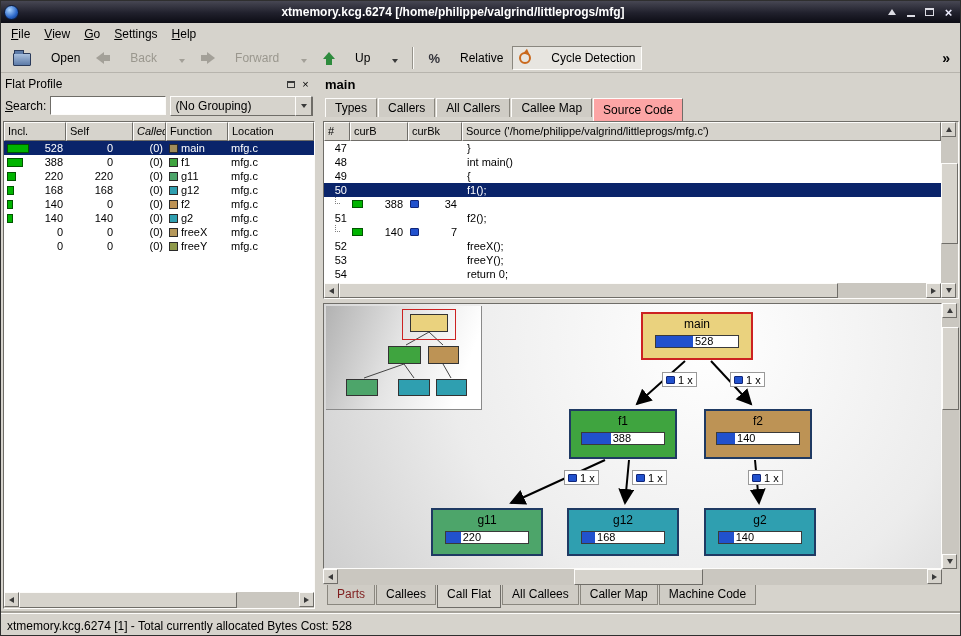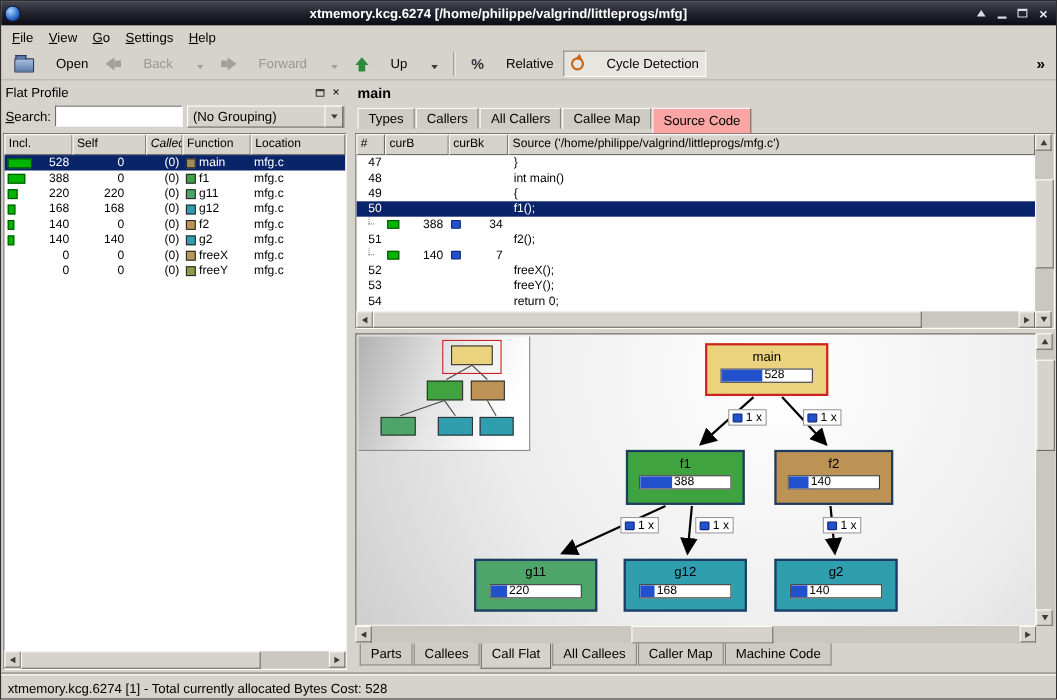--- a/index.html
+++ b/index.html
@@ -151,21 +151,21 @@
              border-right:1px solid #8a8a8a; border-bottom:1px solid #8a8a8a; }
   .mini-svg { position:absolute; left:0; top:0; }
   .mini-node { position:absolute; border:1px solid #333; }
   .mini-viewrect { position:absolute; left:76px; top:3px; width:54px; height:31px; border:1px solid #cc2222; }
   .graph-vscroll { position:absolute; left:941px; top:302px; width:17px; height:266px; }
   .graph-hscroll { position:absolute; left:322px; top:568px; width:619px; height:16px; }
   .sb-corner { position:absolute; left:941px; top:568px; width:17px; height:16px; background:#d6d3cc; }
   .bottom-tabs { position:absolute; left:326px; top:584px; height:24px; display:flex; align-items:flex-start; }
   .btab { height:20px; padding:2px 9px; background:#cfccc5; border:1px solid #8a877f; border-top:none; margin-right:1px; white-space:nowrap; }
   .btab.active { height:23px; background:#d6d3cc; border-color:#6f6d68; }
-  .btab.disabled { color:#000000; }
+  .btab.disabled { color:#7f1d1d; }
 
   
   .statusbar { position:absolute; left:0; top:612px; width:100%; height:24px;
                border-top:1px solid #fdfcfa; box-shadow:0 -2px 0 #a5a29a;
                display:flex; align-items:center; padding:0 6px; }
 </style>
 </head>
 <body>
 
 <div class="window">

